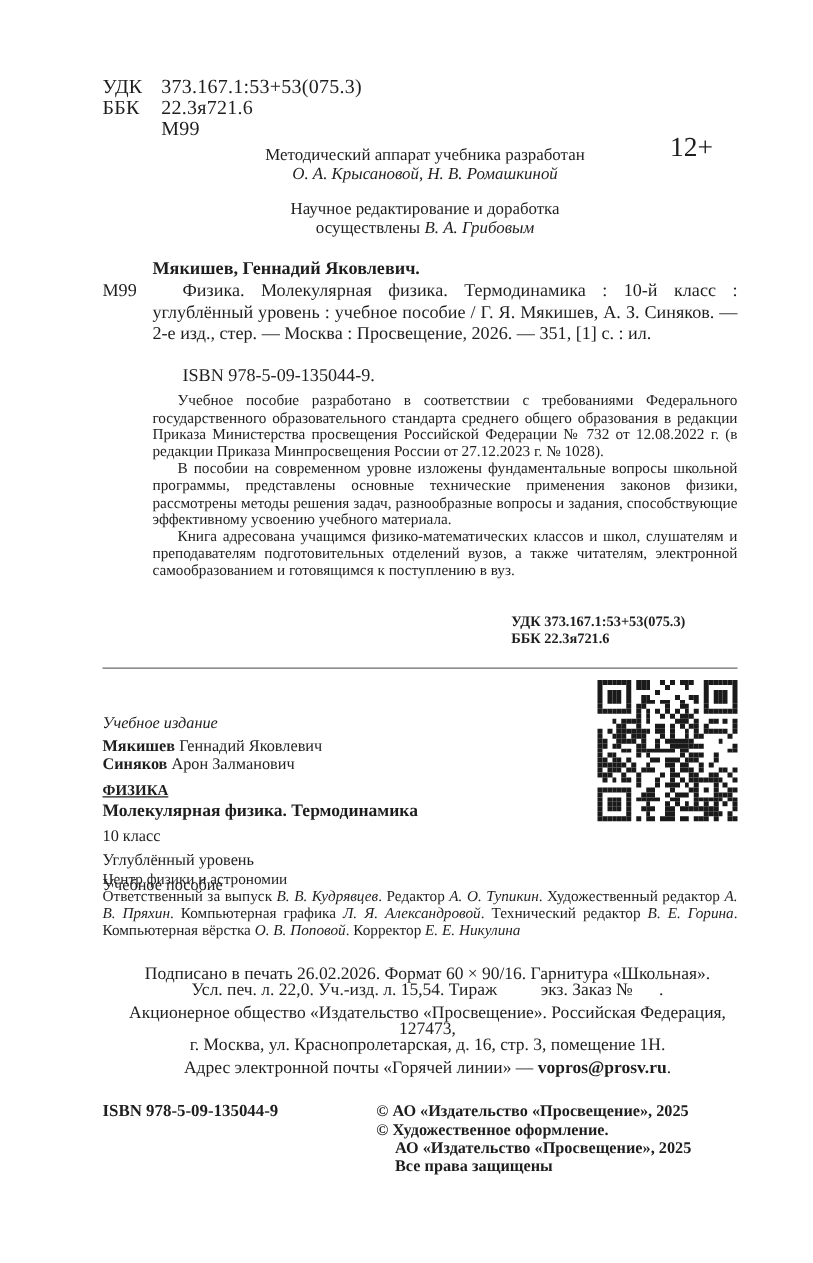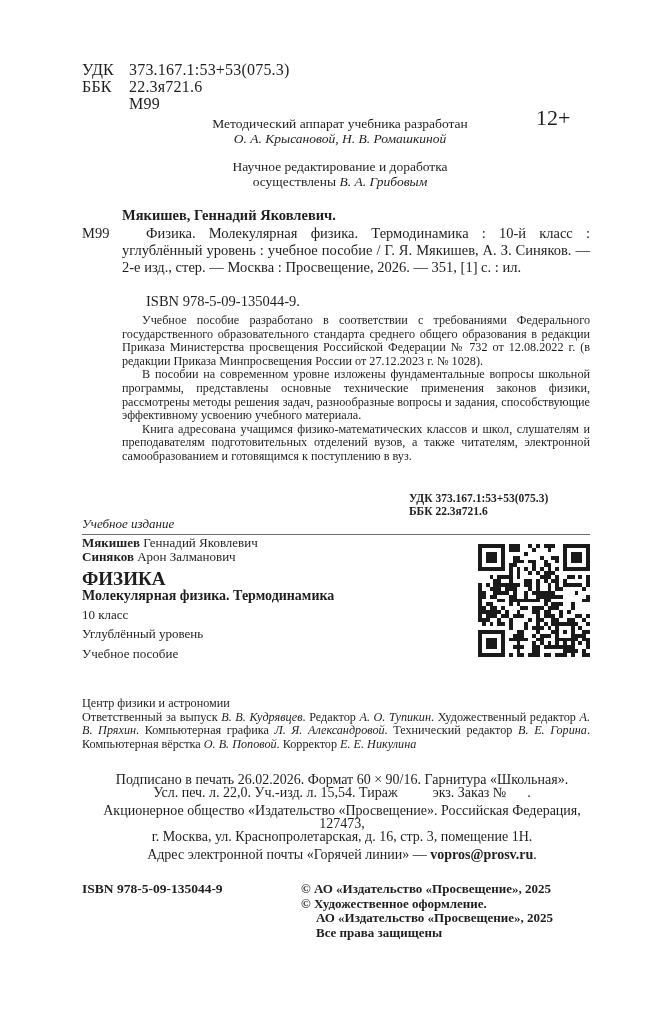--- a/index.html
+++ b/index.html
@@ -61,31 +61,31 @@
   <p class="ind">В пособии на современном уровне изложены фундаментальные вопросы школьной программы, представлены основные технические применения законов физики, рассмотрены методы решения задач, разнообразные вопросы и задания, способствующие эффективному усвоению учебного материала.</p>
   <p class="ind">Книга адресована учащимся физико-математических классов и школ, слушателям и преподавателям подготовительных отделений вузов, а также читателям, электронной самообразованием и готовящимся к поступлению в вуз.</p>
 </div>
 <div class="abs right-codes" style="left:409px; top:492px;">
   <div>УДК 373.167.1:53+53(075.3)</div>
   <div>ББК 22.3я721.6</div>
 </div>
 
 <div class="abs divider" style="left:82px; top:534px; width:508px;"></div>
 
-<div class="abs ed" style="left:82px; top:517px; width:380px;">
+<div class="abs ed" style="left:82px; top:571px; width:380px;">
   <div class="it" style="margin-bottom:4px;">Учебное издание</div>
   <div>
     <span class="b">Мякишев</span>
     <span>Геннадий Яковлевич</span>
   </div>
   <div>
     <span class="b">Синяков</span>
     <span>Арон Залманович</span>
   </div>
-  <div class="b" style="font-size:19px; margin-top:5px; line-height:17px;">ФИЗИКА</div>
+  <div class="b" style="font-size:12px; margin-top:5px; line-height:17px;text-decoration:underline;">ФИЗИКА</div>
   <div class="b" style="font-size:14px; line-height:18px;">Молекулярная физика. Термодинамика</div>
   <div style="margin-top:3px;">10 класс</div>
   <div style="margin-top:5px;">Углублённый уровень</div>
   <div style="margin-top:5px;">Учебное пособие</div>
 </div>
 
 <div class="abs qr" id="qr" style="left:478px; top:544px; width:112px; height:113px;">
     <span class="k"></span>
     <span class="k"></span>
     <span class="k"></span>

